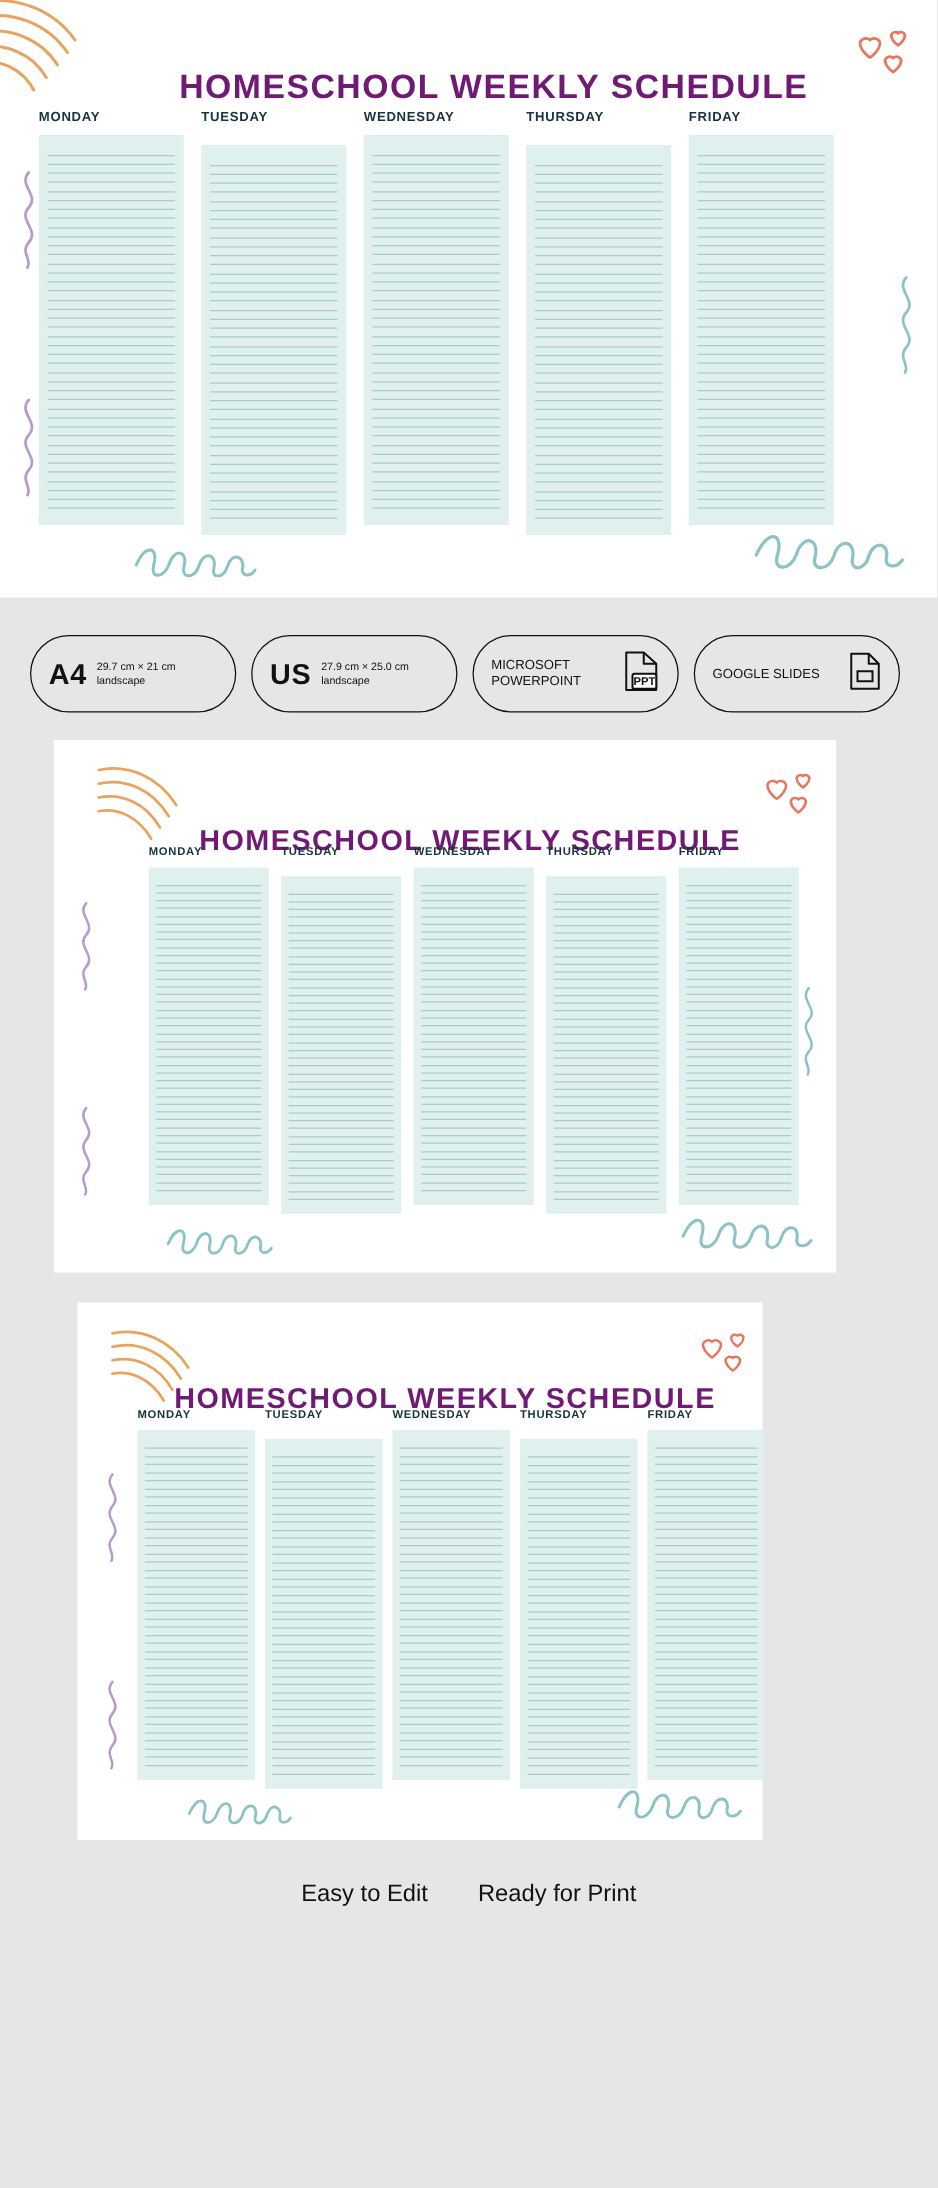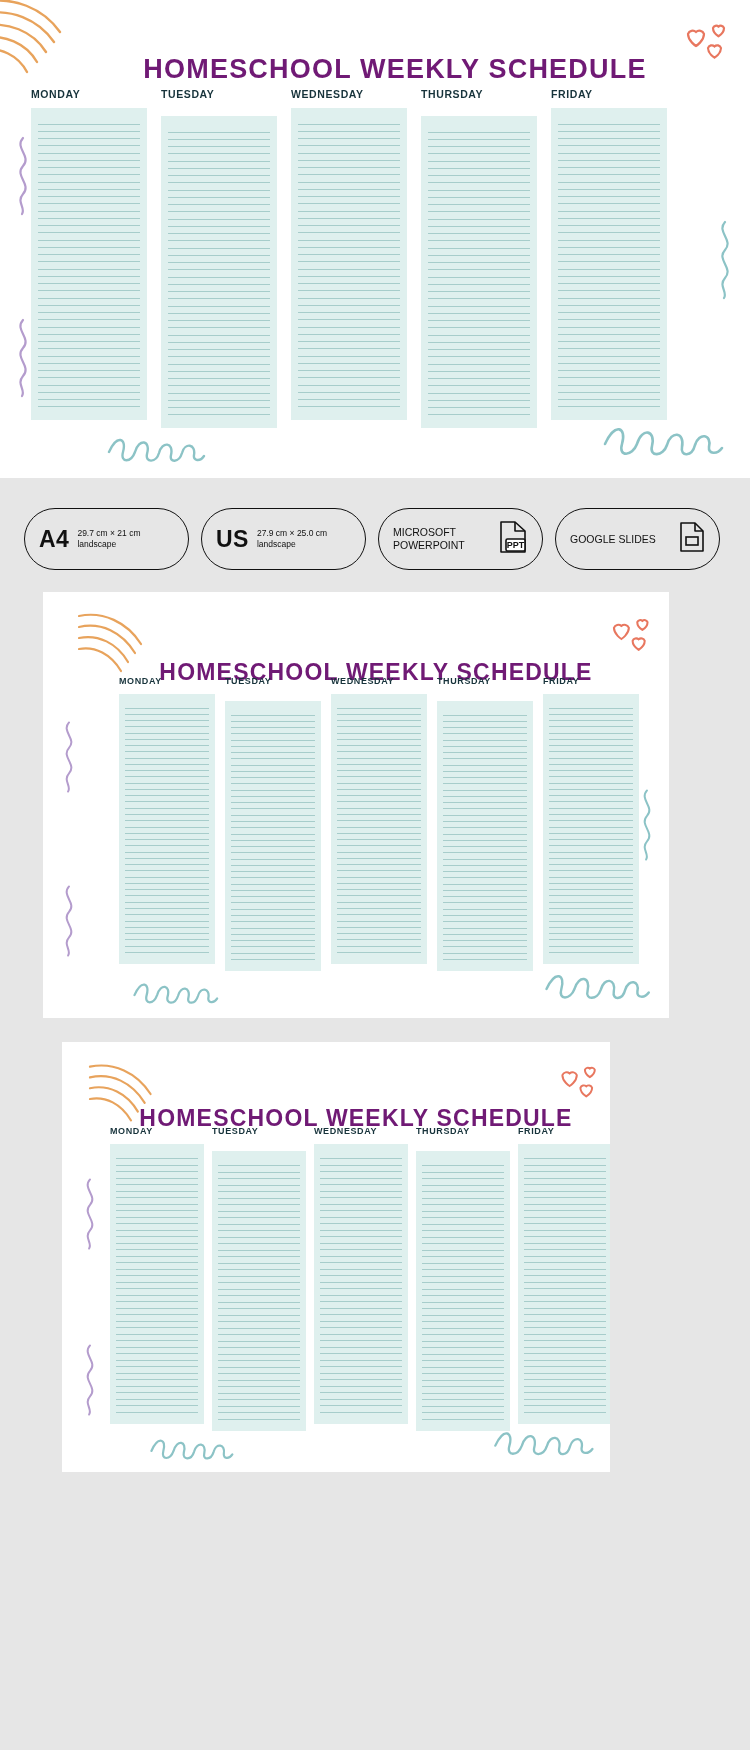--- a/index.html
+++ b/index.html
@@ -951,14 +951,18 @@
       </div>
 
     <svg class="deco" style="left:86px;bottom:12px;" width="98" height="30" viewBox="0 0 115 34">
       <path d="M4 24 c8-18 18-14 14 0 c-3 11 8 11 12 0 c4-14 16-12 12 2 c-2 9 9 9 12-1 c3-12 15-11 12 2 c-2 8 8 8 11-2 c3-11 14-9 12 2 c-1 6 6 7 10 1" fill="none" stroke="#8cc3c6" stroke-width="2.6" stroke-linecap="round"></path>
     </svg>
     <svg class="deco" style="right:6px;bottom:16px;" width="112" height="34" viewBox="0 0 135 40">
       <path d="M4 28 c10-22 22-17 17 0 c-4 13 10 13 15 0 c5-17 19-14 15 2 c-3 11 11 11 15-1 c4-15 18-13 15 2 c-2 10 10 10 13-2 c4-13 17-11 14 2 c-1 7 8 8 13 1" fill="none" stroke="#8cc3c6" stroke-width="2.8" stroke-linecap="round"></path>
     </svg>
   </div>
 
+  <div class="footer" style="top:1505px;">
+    <span>Easy to Edit</span>
+    <span>Ready for Print</span>
+  </div>
 
 </div>
 
 </body></html>

